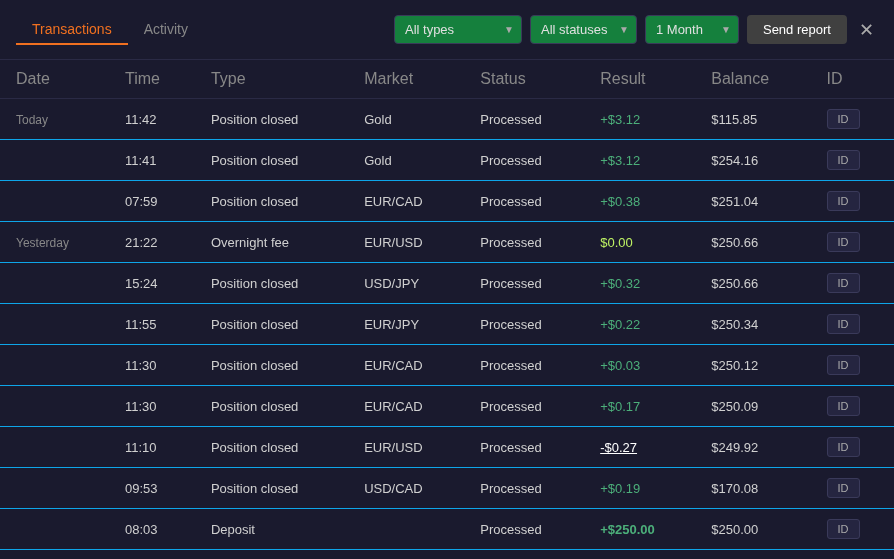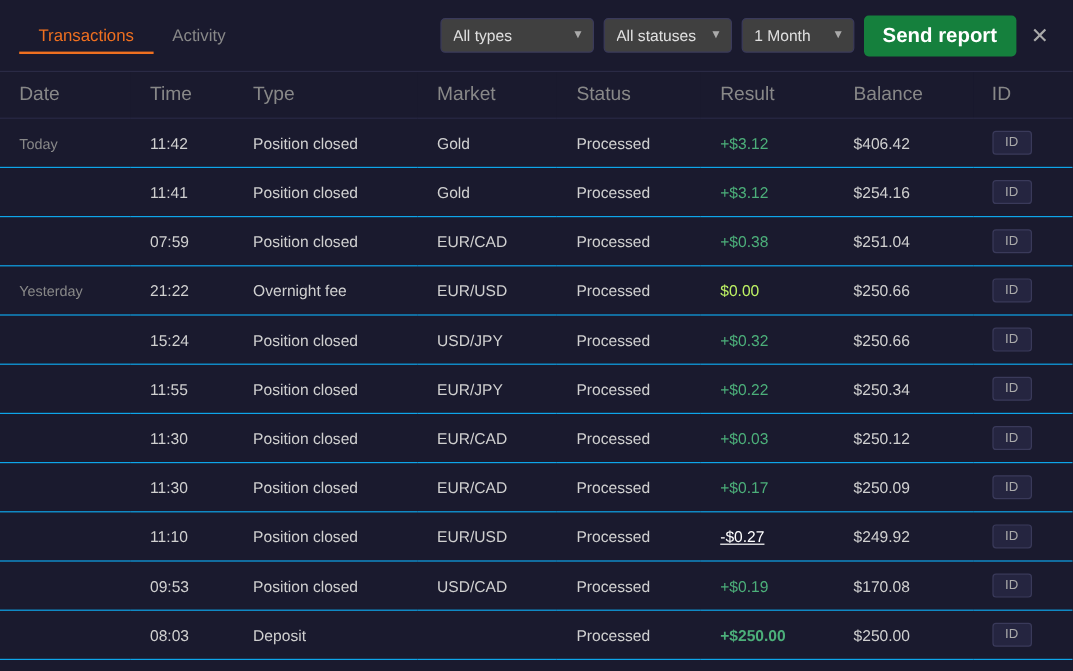--- a/index.html
+++ b/index.html
@@ -49,46 +49,46 @@
     }
 
     .select-wrapper {
       position: relative;
       display: inline-flex;
       align-items: center;
     }
 
     .select-wrapper select {
       appearance: none;
-      background: #404040;
+      background: #15803d;
       border: 1px solid #3a3a5a;
       color: #e0e0e0;
       padding: 6px 28px 6px 10px;
       border-radius: 4px;
       font-size: 13px;
       cursor: pointer;
       min-width: 90px;
     }
 
     .select-arrow {
       position: absolute;
       right: 8px;
       pointer-events: none;
       color: #aaa;
       font-size: 10px;
     }
 
     .btn-send {
-      background: #15803d;
+      background: #404040;
       color: #fff;
       border: none;
       padding: 7px 16px;
       border-radius: 4px;
-      font-size: 17px;
-      font-weight: 700;
+      font-size: 13px;
+      font-weight: 400;
       cursor: pointer;
       white-space: nowrap;
     }
 
     .btn-close {
       background: none;
       border: none;
       color: #aaa;
       font-size: 18px;
       cursor: pointer;
@@ -212,21 +212,21 @@
       </tr>
     </thead>
     <tbody id="table-body">
     <tr>
       <td><span class="date-label">Today</span></td>
       <td>11:42</td>
       <td>Position closed</td>
       <td>Gold</td>
       <td>Processed</td>
       <td class="result-positive">+$3.12</td>
-      <td>$406.42</td>
+      <td>$115.85</td>
       <td><button class="id-btn">ID</button></td>
     </tr>
         <tr>
       <td><span class="date-label"></span></td>
       <td>11:41</td>
       <td>Position closed</td>
       <td>Gold</td>
       <td>Processed</td>
       <td class="result-positive">+$3.12</td>
       <td>$254.16</td>

